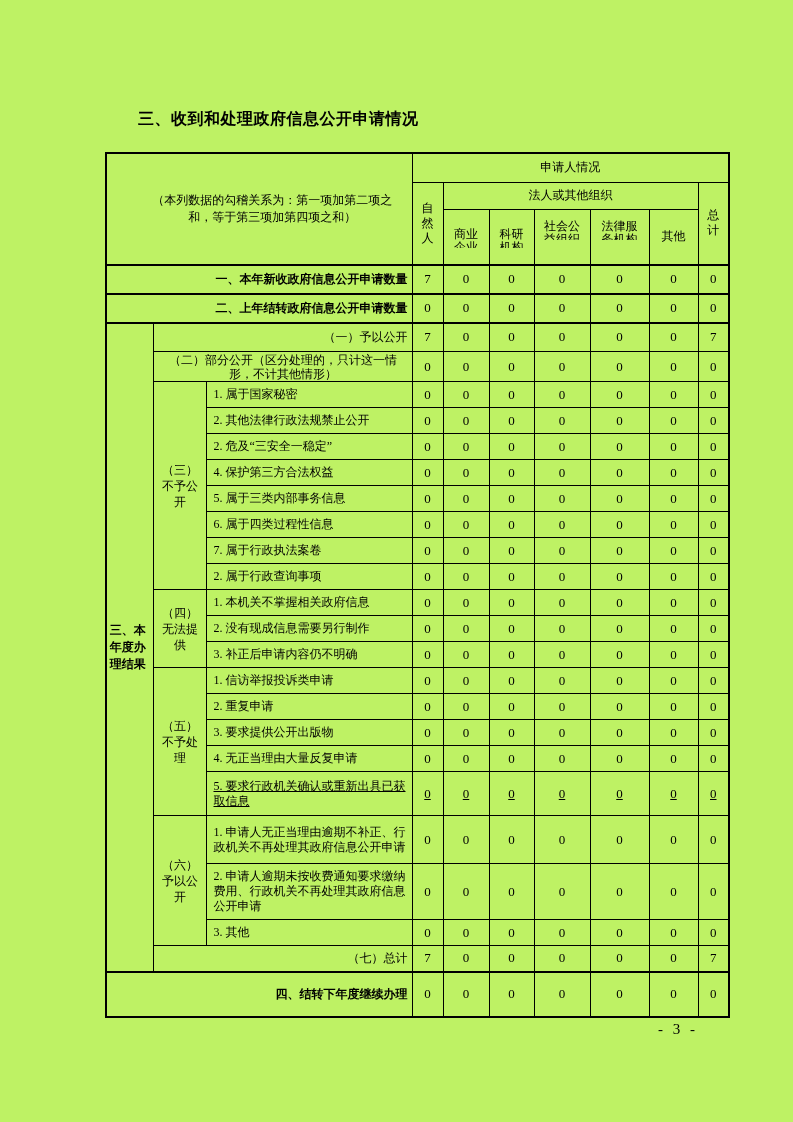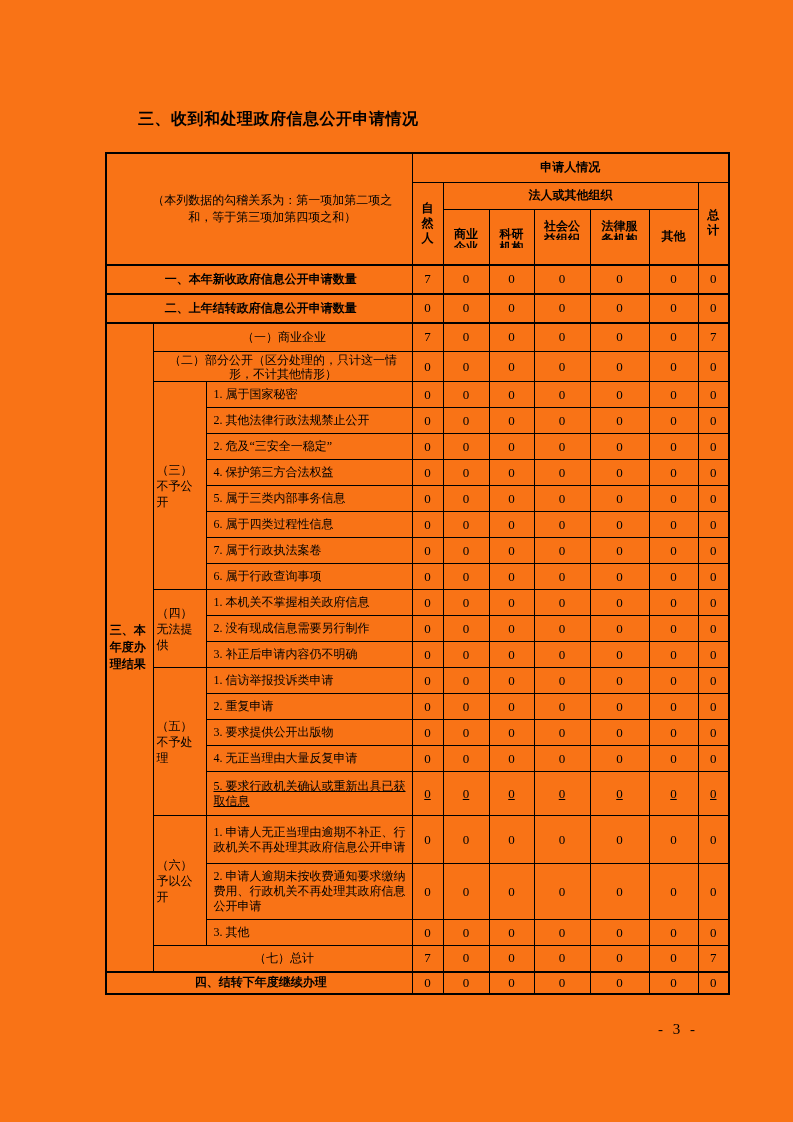--- a/index.html
+++ b/index.html
@@ -1,17 +1,17 @@
 <!DOCTYPE html>
 <html><head>
 <meta charset="utf-8">
 <style>
   html,body { margin:0; padding:0; background:#ffffff; }
   .page {
-    position:relative; width:793px; height:1122px; background:#f97316;
+    position:relative; width:793px; height:1122px; background:#bef264;
     color:#000; font-family:"Liberation Serif","DejaVu Serif",serif;
     overflow:hidden;
   }
   .title {
     position:absolute; left:138px; top:109px; margin:0;
     font-size:16px; font-weight:bold; letter-spacing:0.5px;
     font-family:"Liberation Sans","DejaVu Sans",sans-serif;
   }
   table.doc-table {
     position:absolute; left:105px; top:152px; width:623px;
@@ -19,35 +19,35 @@
     border:2px solid #000; font-size:12px;
   }
   td { border:1px solid #000; vertical-align:middle; overflow:hidden; padding:0; }
   tr.bb2 > td { border-bottom-width:2px; }
   tr.bt2 > td { border-top-width:2px; }
   td.bb2 { border-bottom-width:2px; }
   
   tr.trh1 { height:29px; } tr.trh2 { height:27px; } tr.trh3 { height:21px; }
   tr.rt { height:29px; } tr.ri { height:26px; }
   tr.r44 { height:44px;text-decoration:underline; } tr.r48 { height:48px; } tr.r56 { height:56px;padding-left:18px; }
-  tr.rl { height:22px; }
+  tr.rl { height:45px; }
   
-  .hd { font-weight:bold; text-align:center; }
+  .hd { font-weight:normal; text-align:center; }
   .note-cell { vertical-align:middle;padding-left:26px; }
   .note { text-align:center; line-height:17px; padding:0 8px; font-size:12px; }
   .vtop { vertical-align:top; }
   .clip2 { height:20px; overflow:hidden; line-height:13px; text-align:center; padding-top:2px; }
   .w28 { width:28px; margin:16px auto; }
   .w40 { width:40px; margin:8px auto; }
   .stack { width:14px; margin:0 auto; line-height:15px; text-align:center; }
-  .lbl { text-align:center; padding:0 4px 0 7px; line-height:15px; }
+  .lbl { text-align:right; padding:0 4px 0 7px; line-height:15px; }
   .b { font-weight:bold; }
   .item { text-align:left; padding:0 6px 0 7px; line-height:15px; }
   .cliptext { height:28px; overflow:hidden; line-height:14px; padding-top:1px;text-align:center; }
-  .g { text-align:left; padding:0 2px 0 3px; line-height:16px; vertical-align:middle; }
+  .g { text-align:center; padding:0 2px 0 3px; line-height:16px; vertical-align:middle; }
   .sec { vertical-align:middle; }
   .sec .secin { width:40px; margin:0 auto; line-height:17px; font-weight:bold; text-align:left; }
   td.v { text-align:center; font-size:13px; }
   .pagenum {
     position:absolute; top:1021px; left:645px; width:66px;
     text-align:center; font-size:15px; letter-spacing:3px;
   }
 </style>
 </head>
 <body>
@@ -121,21 +121,21 @@
           <td class="v">0</td>
           <td class="v">0</td>
           <td class="v">0</td>
           <td class="v">0</td>
     </tr>
 
     <tr class="rt">
       <td rowspan="22" class="sec">
         <div class="secin">三、本年度办理结果</div>
       </td>
-      <td colspan="2" class="lbl">（一）商业企业</td>
+      <td colspan="2" class="lbl">（一）予以公开</td>
       <td class="v">7</td>
           <td class="v">0</td>
           <td class="v">0</td>
           <td class="v">0</td>
           <td class="v">0</td>
           <td class="v">0</td>
           <td class="v">7</td>
     </tr>
 
     <tr class="rt">
@@ -216,21 +216,21 @@
       <td class="item">7. 属于行政执法案卷</td>
       <td class="v">0</td>
           <td class="v">0</td>
           <td class="v">0</td>
           <td class="v">0</td>
           <td class="v">0</td>
           <td class="v">0</td>
           <td class="v">0</td>
     </tr>
     <tr class="ri">
-      <td class="item">6. 属于行政查询事项</td>
+      <td class="item">2. 属于行政查询事项</td>
       <td class="v">0</td>
           <td class="v">0</td>
           <td class="v">0</td>
           <td class="v">0</td>
           <td class="v">0</td>
           <td class="v">0</td>
           <td class="v">0</td>
     </tr>
 
     <tr class="ri">

